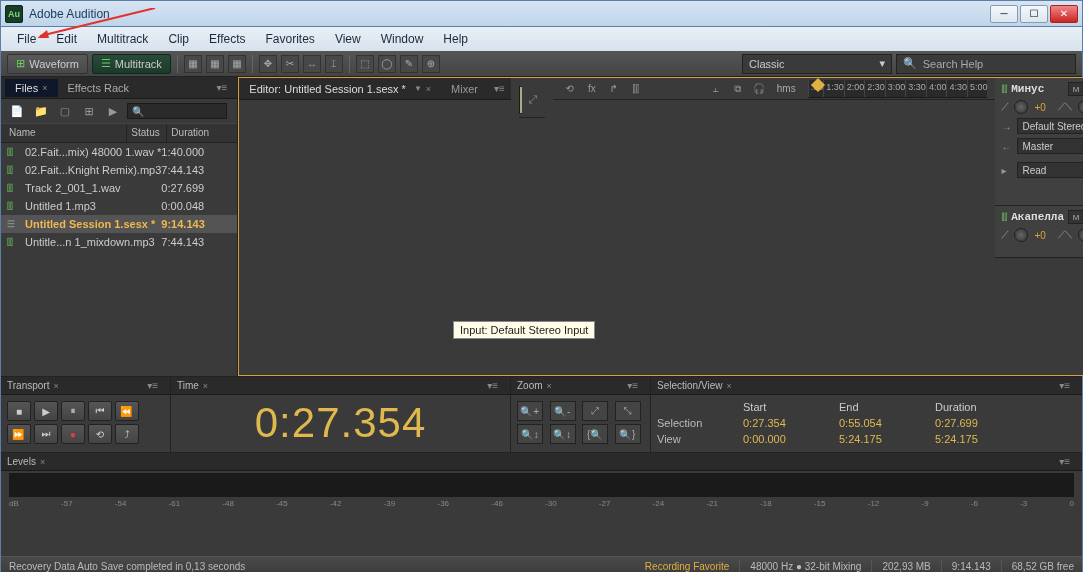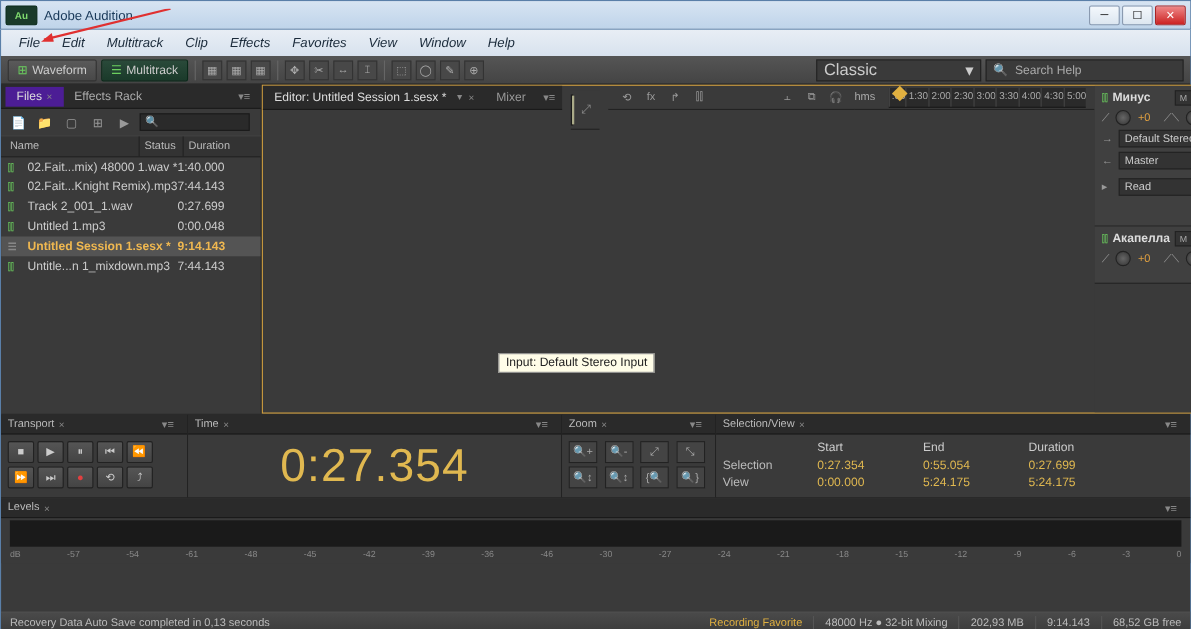--- a/index.html
+++ b/index.html
@@ -1,51 +1,51 @@
 <!DOCTYPE html>
 <html><head>
 <meta charset="utf-8">
 <style>
 * { margin: 0; padding: 0; box-sizing: border-box; font-family: 'Segoe UI', Tahoma, sans-serif; user-select: none; }
 body { background: #fff; width: 1083px; height: 572px; overflow: hidden; position: relative; }
 
 
 .titlebar { height: 27px; background: linear-gradient(#d7e4f2, #bfd4ea); border: 1px solid #5a7fa8; display: flex; align-items: center; padding: 0 4px; position: relative; }
-.app-icon { width: 29px; height: 18px; background: #1a3a2a; color: #7ed96e; font-size: 9px; font-weight: bold; display: flex; align-items: center; justify-content: center; border-radius: 2px; margin-right: 6px; border: 1px solid #0a2a1a; }
+.app-icon { width: 18px; height: 18px; background: #1a3a2a; color: #7ed96e; font-size: 9px; font-weight: bold; display: flex; align-items: center; justify-content: center; border-radius: 2px; margin-right: 6px; border: 1px solid #0a2a1a; }
 .app-title { font-size: 12px; color: #1a3a5a; flex: 1; }
 .win-controls { display: flex; gap: 2px; }
 .win-btn { width: 28px; height: 18px; border: 1px solid #8a9ab0; border-radius: 2px; display: flex; align-items: center; justify-content: center; font-size: 10px; background: linear-gradient(#f4f8fc, #dce6f0); cursor: pointer; }
 .win-btn.close { background: linear-gradient(#e88, #c22); color: #fff; border-color: #a22; }
 
 
 .menubar { height: 24px; background: linear-gradient(#e8eef5, #d8e2ee); border-left: 1px solid #5a7fa8; border-right: 1px solid #5a7fa8; display: flex; align-items: center; padding: 0 6px; font-size: 12px; color: #1a2a3a; }
-.menu-item { padding: 3px 10px; cursor: pointer; font-style: italic; }
+.menu-item { padding: 3px 10px; cursor: pointer; }
 
 
 .app-body { height: 521px; background: #3a3a3a; border: 1px solid #5a7fa8; border-top: none; position: relative; }
 
 
 .top-toolbar { height: 26px; background: linear-gradient(#555, #444); border-bottom: 1px solid #222; display: flex; align-items: center; padding: 0 6px; gap: 4px; }
 .tb-btn { height: 20px; padding: 0 8px; background: linear-gradient(#5a5a5a, #484848); border: 1px solid #333; border-radius: 2px; display: flex; align-items: center; gap: 4px; font-size: 11px; color: #ccc; cursor: pointer; }
 .tb-btn.active { background: linear-gradient(#2a4a3a, #1a3a2a); border-color: #0a2a1a; }
 .tb-sep { width: 1px; height: 18px; background: #666; margin: 0 2px; }
 .tb-icon { width: 18px; height: 18px; border: 1px solid #333; background: #484848; display: flex; align-items: center; justify-content: center; color: #aaa; font-size: 10px; cursor: pointer; }
 .wave-icon { color: #6bcf5e; }
 .search-box { margin-left: auto; display: flex; align-items: center; gap: 4px; }
-.workspace-select { width: 150px; height: 20px; background: #3a3a3a; border: 1px solid #222; color: #ccc; font-size: 15px; padding: 0 6px; display: flex; align-items: center; justify-content: space-between; }
+.workspace-select { width: 150px; height: 20px; background: #3a3a3a; border: 1px solid #222; color: #ccc; font-size: 11px; padding: 0 6px; display: flex; align-items: center; justify-content: space-between; }
 .search-input { width: 180px; height: 20px; background: #3a3a3a; border: 1px solid #222; color: #aaa; font-size: 11px; padding: 0 6px; display: flex; align-items: center; gap: 6px; }
 
 
 .panels { display: flex; height: 299px; }
 .left-panel { width: 336px; background: #3a3a3a; display: flex; flex-direction: column; border-right: 1px solid #222; }
 .right-panel { flex: 1; background: #3a3a3a; border: 1px solid #d2a040; display: flex; flex-direction: row; }
 
 .panel-tabs { height: 22px; background: #2a2a2a; display: flex; align-items: center; border-bottom: 1px solid #1a1a1a; padding: 0 4px; }
 .panel-tab { padding: 3px 10px; font-size: 11px; color: #aaa; cursor: pointer; display: flex; align-items: center; gap: 4px; }
-.panel-tab.active { background: #4c1d95; color: #ddd; }
+.panel-tab.active { background: #0f172a; color: #ddd; }
 .tab-close { font-size: 9px; color: #888; }
 .panel-menu { margin-left: auto; color: #888; font-size: 10px; padding: 0 6px; cursor: pointer; }
 
 .panel-toolbar { height: 24px; display: flex; align-items: center; padding: 0 6px; gap: 4px; }
 .pt-icon { width: 20px; height: 18px; display: flex; align-items: center; justify-content: center; color: #999; font-size: 11px; cursor: pointer; }
 .pt-search { width: 100px; height: 16px; background: #2a2a2a; border: 1px solid #1a1a1a; color: #888; font-size: 10px; padding: 0 4px; }
 
 
 .file-header { height: 20px; display: flex; background: #333; border-top: 1px solid #444; border-bottom: 1px solid #222; font-size: 10px; color: #bbb; }
 .fh-name { flex: 1; padding: 3px 8px; border-right: 1px solid #222; }
@@ -80,21 +80,21 @@
 .tick { flex: 1; border-left: 1px solid #444; padding-left: 2px; padding-top: 2px; }
 .playhead { position: absolute; left: 3%; top: 0; width: 10px; height: 10px; background: #e0b040; transform: rotate(45deg); }
 
 .tracks-area { flex: 1; display: flex; overflow: hidden; }
 .track-headers { width: 224px; background: #3a3a3a; }
 .track-content { flex: 1; background: #2e2e2e; position: relative; }
 
 .track-header { border-bottom: 1px solid #222; padding: 4px 6px; background: #404040; }
 .th-row1 { display: flex; align-items: center; gap: 4px; font-size: 11px; color: #ddd; }
 .th-handle { color: #6bcf5e; font-size: 9px; }
-.th-name { flex: 1; font-weight: bold; }
+.th-name { flex: 1; font-weight: bold; font-family: Liberation Mono, monospace; }
 .th-btn { width: 16px; height: 14px; background: #333; border: 1px solid #222; color: #aaa; font-size: 8px; display: flex; align-items: center; justify-content: center; cursor: pointer; }
 .th-btn.rec { background: #8a2a2a; color: #fcc; }
 .th-row2 { display: flex; align-items: center; gap: 6px; margin-top: 4px; font-size: 10px; color: #e0a040; }
 .knob { width: 14px; height: 14px; border-radius: 50%; background: radial-gradient(#666, #333); border: 1px solid #222; }
 .th-io { display: flex; align-items: center; gap: 4px; margin-top: 4px; font-size: 10px; }
 .io-arrow { color: #999; width: 12px; }
 .io-select { flex: 1; height: 16px; background: #333; border: 1px solid #222; color: #ccc; font-size: 10px; padding: 0 4px; display: flex; align-items: center; justify-content: space-between; cursor: pointer; }
 .io-extra { width: 14px; height: 14px; background: #333; border: 1px solid #222; display: flex; align-items: center; justify-content: center; color: #888; font-size: 9px; }
 
 .track-lane { height: 128px; border-bottom: 1px solid #222; position: relative; }

